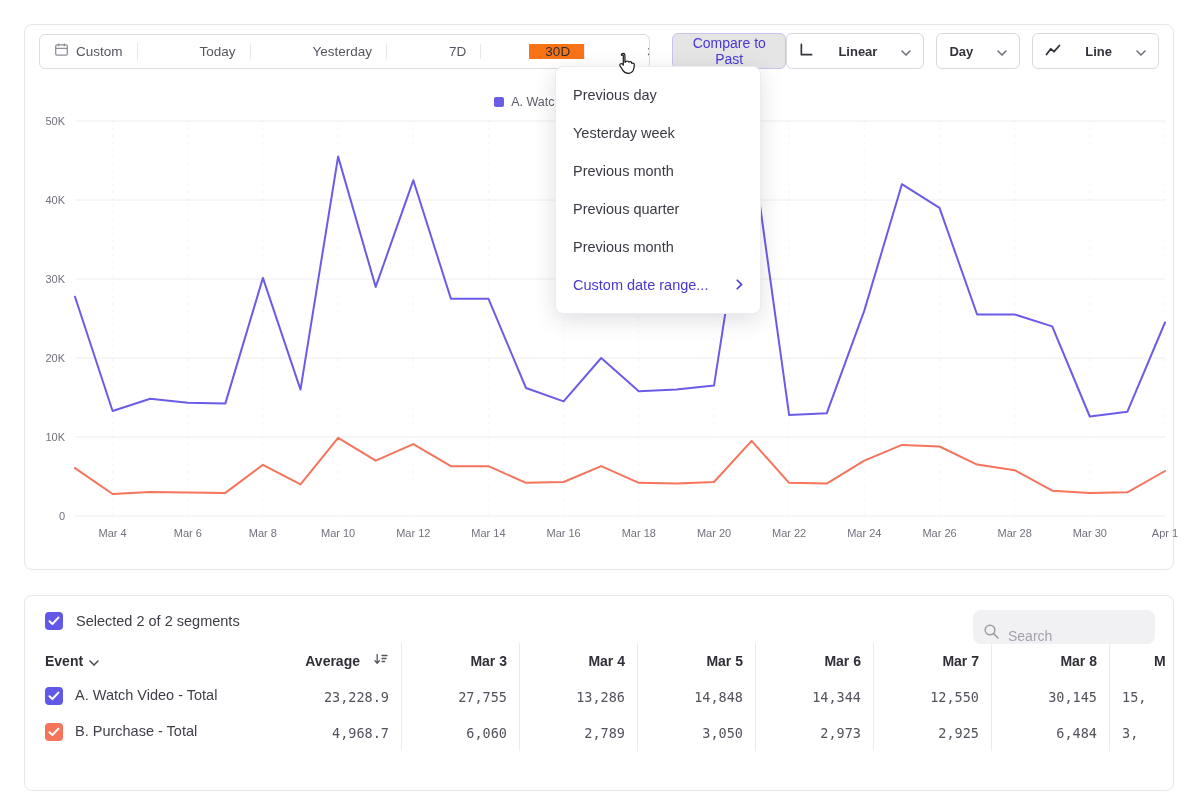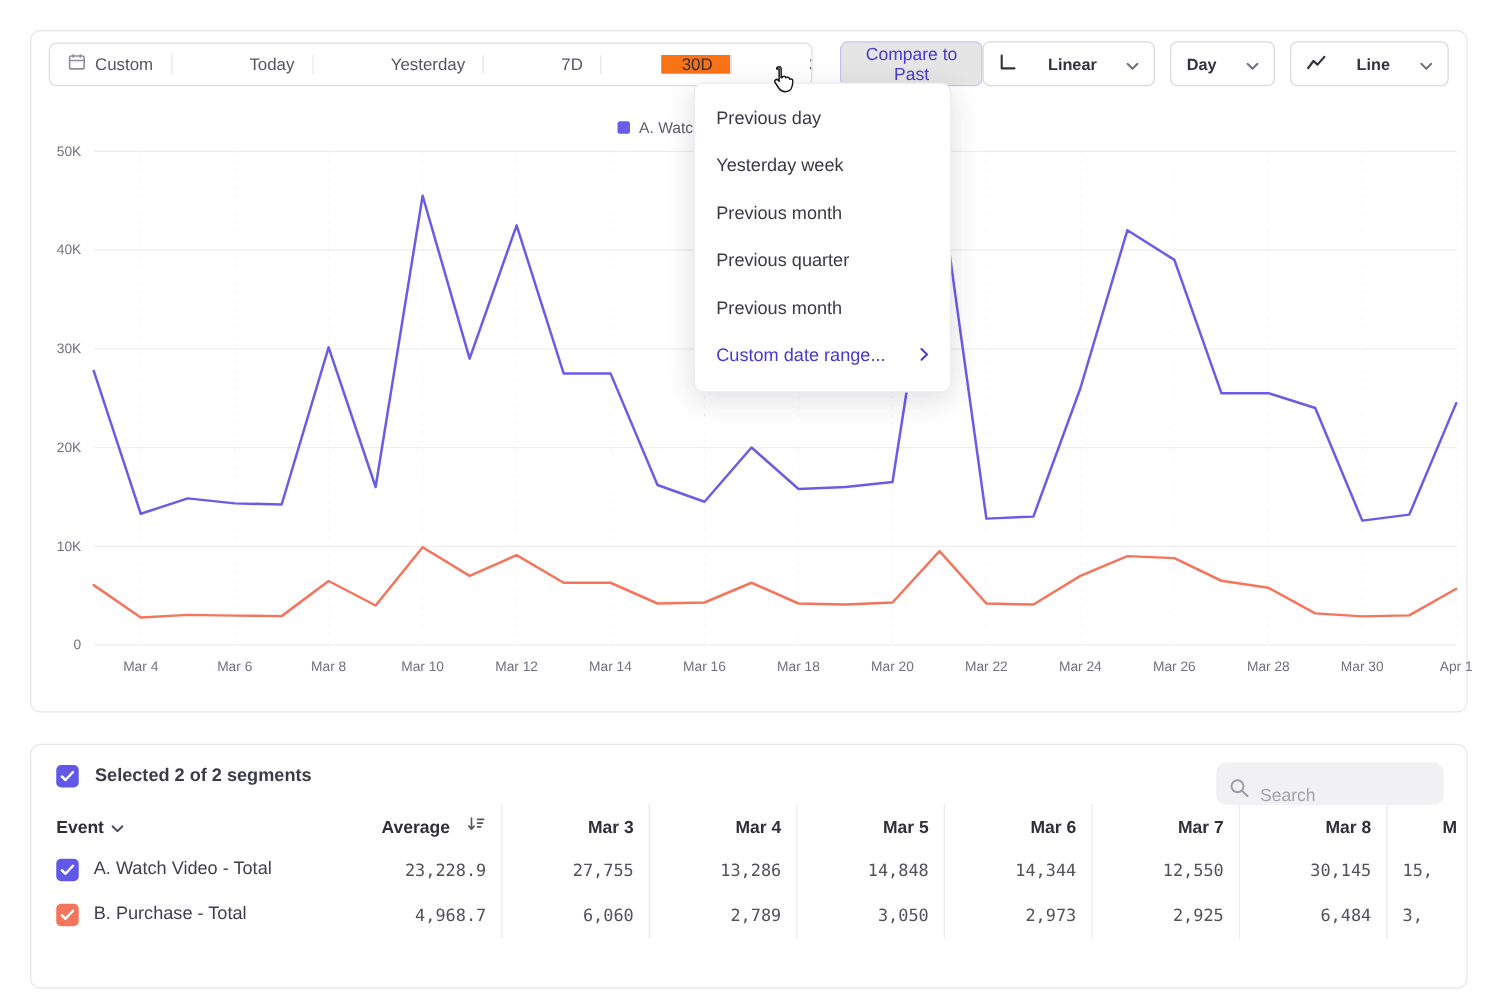--- a/index.html
+++ b/index.html
@@ -44,21 +44,21 @@
     border:1px solid #ececf0; border-radius:8px; padding:9px 0; z-index:20;
     box-shadow:0 6px 22px rgba(40,40,60,.15); }
   .menu-item { padding:11px 17px; font-size:14.5px; color:#3a3a44; cursor:pointer; }
   .menu-item.custom { display:flex; justify-content:space-between; align-items:center;
     color:#4737d3; }
 
   .cursor { position:absolute; left:613px; top:52px; z-index:30; pointer-events:none; }
 
   
   .seg-header { display:flex; align-items:center; gap:13px; padding:16px 20px 13px 20px; }
-  .summary { font-size:14.5px; color:#3c3c46;font-weight:bold; }
+  .summary { font-size:14.5px; color:#3c3c46; }
   .cb { width:18px; height:18px; border-radius:4px; display:flex; align-items:center;
     justify-content:center; flex:none; cursor:pointer; }
   .search { position:absolute; top:14px; right:18px; width:182px; height:34px;
     background:#f1f1f4; border-radius:8px; display:flex; align-items:flex-end;
     padding:0 10px; gap:8px; }
   .search input { border:none; background:transparent; outline:none; font-size:14px;
     color:#3c3c46; width:100%; font-family:"Liberation Sans",sans-serif; }
   .search input::placeholder { color:#a2a2ac; }
 
   .grid { display:grid; grid-template-columns:256px 120px repeat(6,118px) 120px; }

